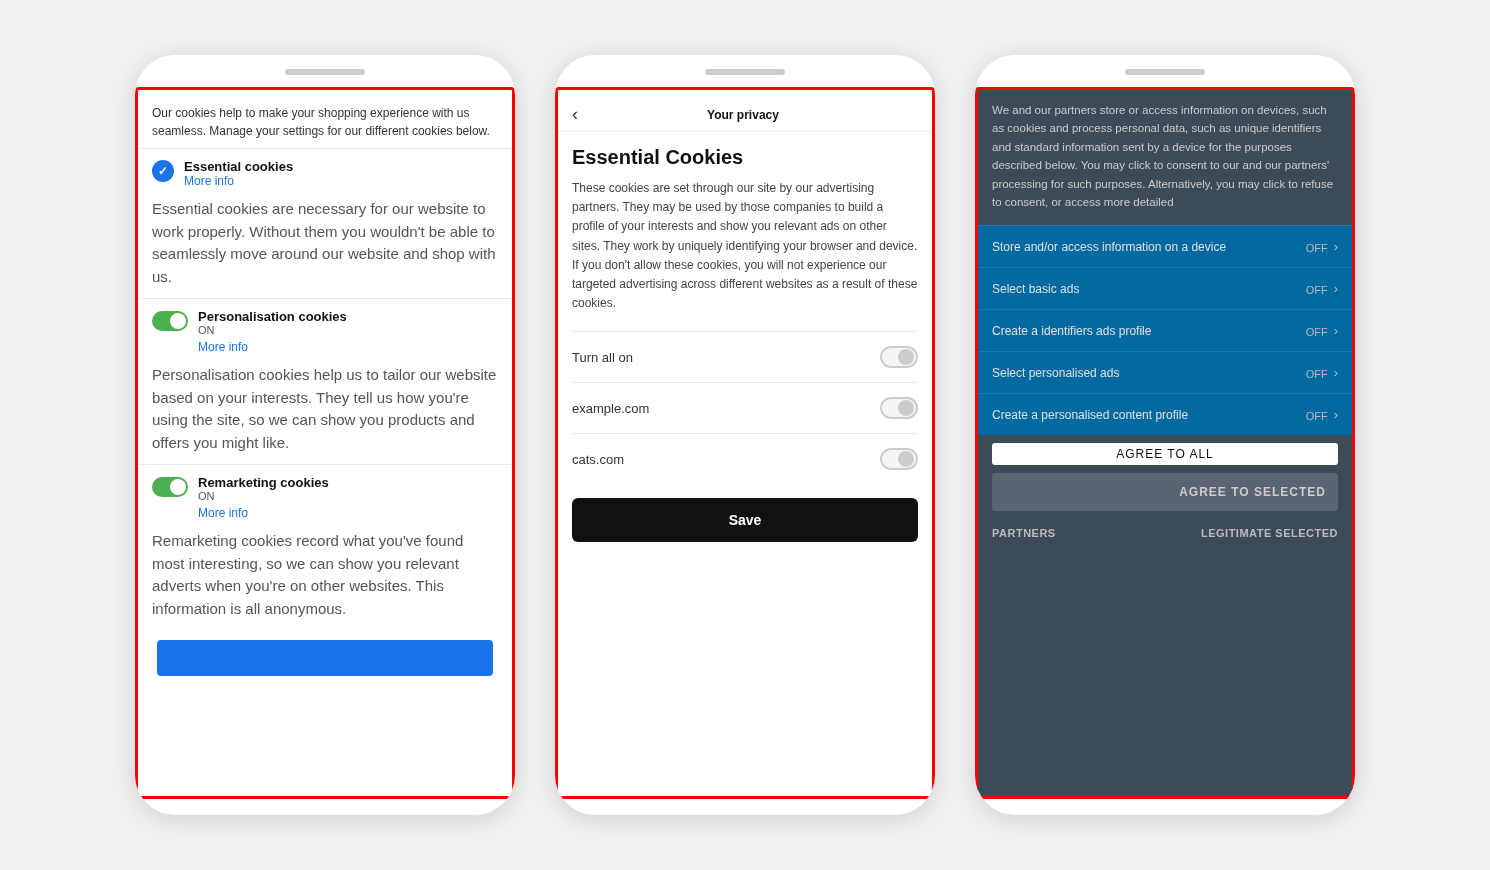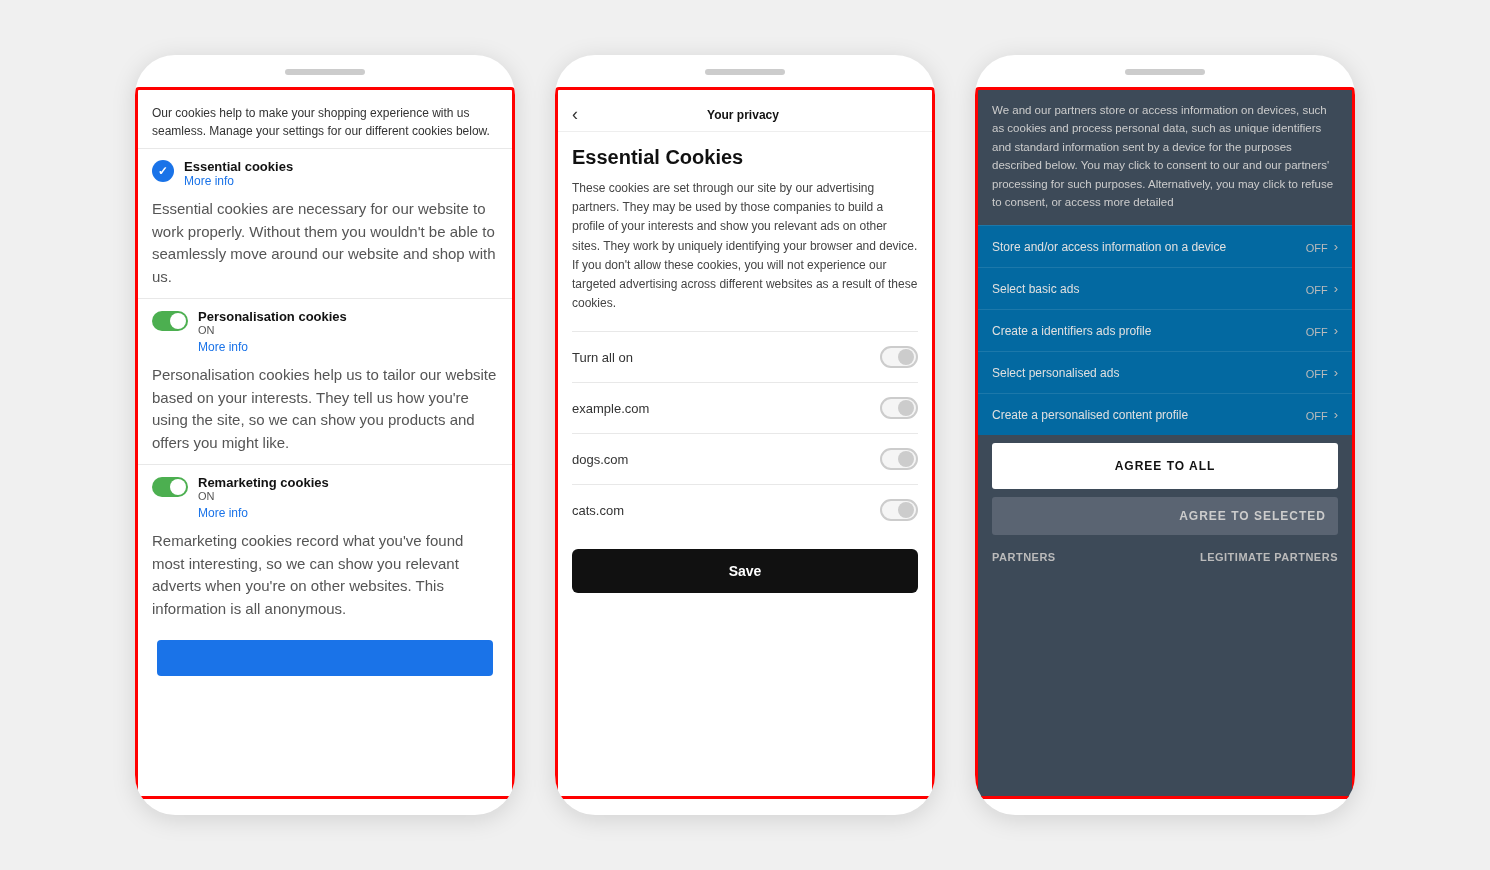--- a/index.html
+++ b/index.html
@@ -243,26 +243,26 @@
     .p3-off {
       font-size: 11px;
       color: #bbb;
     }
     .p3-chevron {
       font-size: 13px;
       color: #bbb;
     }
     .p3-agree-all {
       margin: 8px 14px;
-      padding: 16px;
+      padding: 4px;
       background: #fff;
       border-radius: 3px;
       text-align: center;
       font-size: 12px;
-      font-weight: 700;
+      font-weight: 400;
       color: #111;
       letter-spacing: 1px;
       cursor: pointer;
     }
     .p3-agree-selected {
       margin: 0 14px 8px 14px;
       padding: 12px;
       background: #5a6472;
       border-radius: 3px;
       text-align: right;
@@ -344,24 +344,20 @@
 
       <div class="p2-toggle-row">
         <span class="p2-toggle-label">Turn all on</span>
         <div class="p2-toggle"></div>
       </div>
       <div class="p2-toggle-row">
         <span class="p2-toggle-label">example.com</span>
         <div class="p2-toggle"></div>
       </div>
       <div class="p2-toggle-row">
-        <span class="p2-toggle-label">dogs.com</span>
-        <div class="p2-toggle"></div>
-      </div>
-      <div class="p2-toggle-row">
         <span class="p2-toggle-label">cats.com</span>
         <div class="p2-toggle"></div>
       </div>
 
       <div class="p2-save-btn">Save</div>
     </div>
   </div>
 </div>
 
 <div class="phone">
@@ -403,16 +399,16 @@
         <span class="p3-off">OFF</span>
         <span class="p3-chevron">›</span>
       </div>
     </div>
 
     <div class="p3-agree-all">AGREE TO ALL</div>
     <div class="p3-agree-selected">AGREE TO SELECTED</div>
 
     <div class="p3-footer">
       <span class="p3-footer-label">PARTNERS</span>
-      <span class="p3-footer-label">LEGITIMATE PARTNERS</span>
+      <span class="p3-footer-label">LEGITIMATE SELECTED</span>
     </div>
   </div>
 </div>
 
 </body></html>

